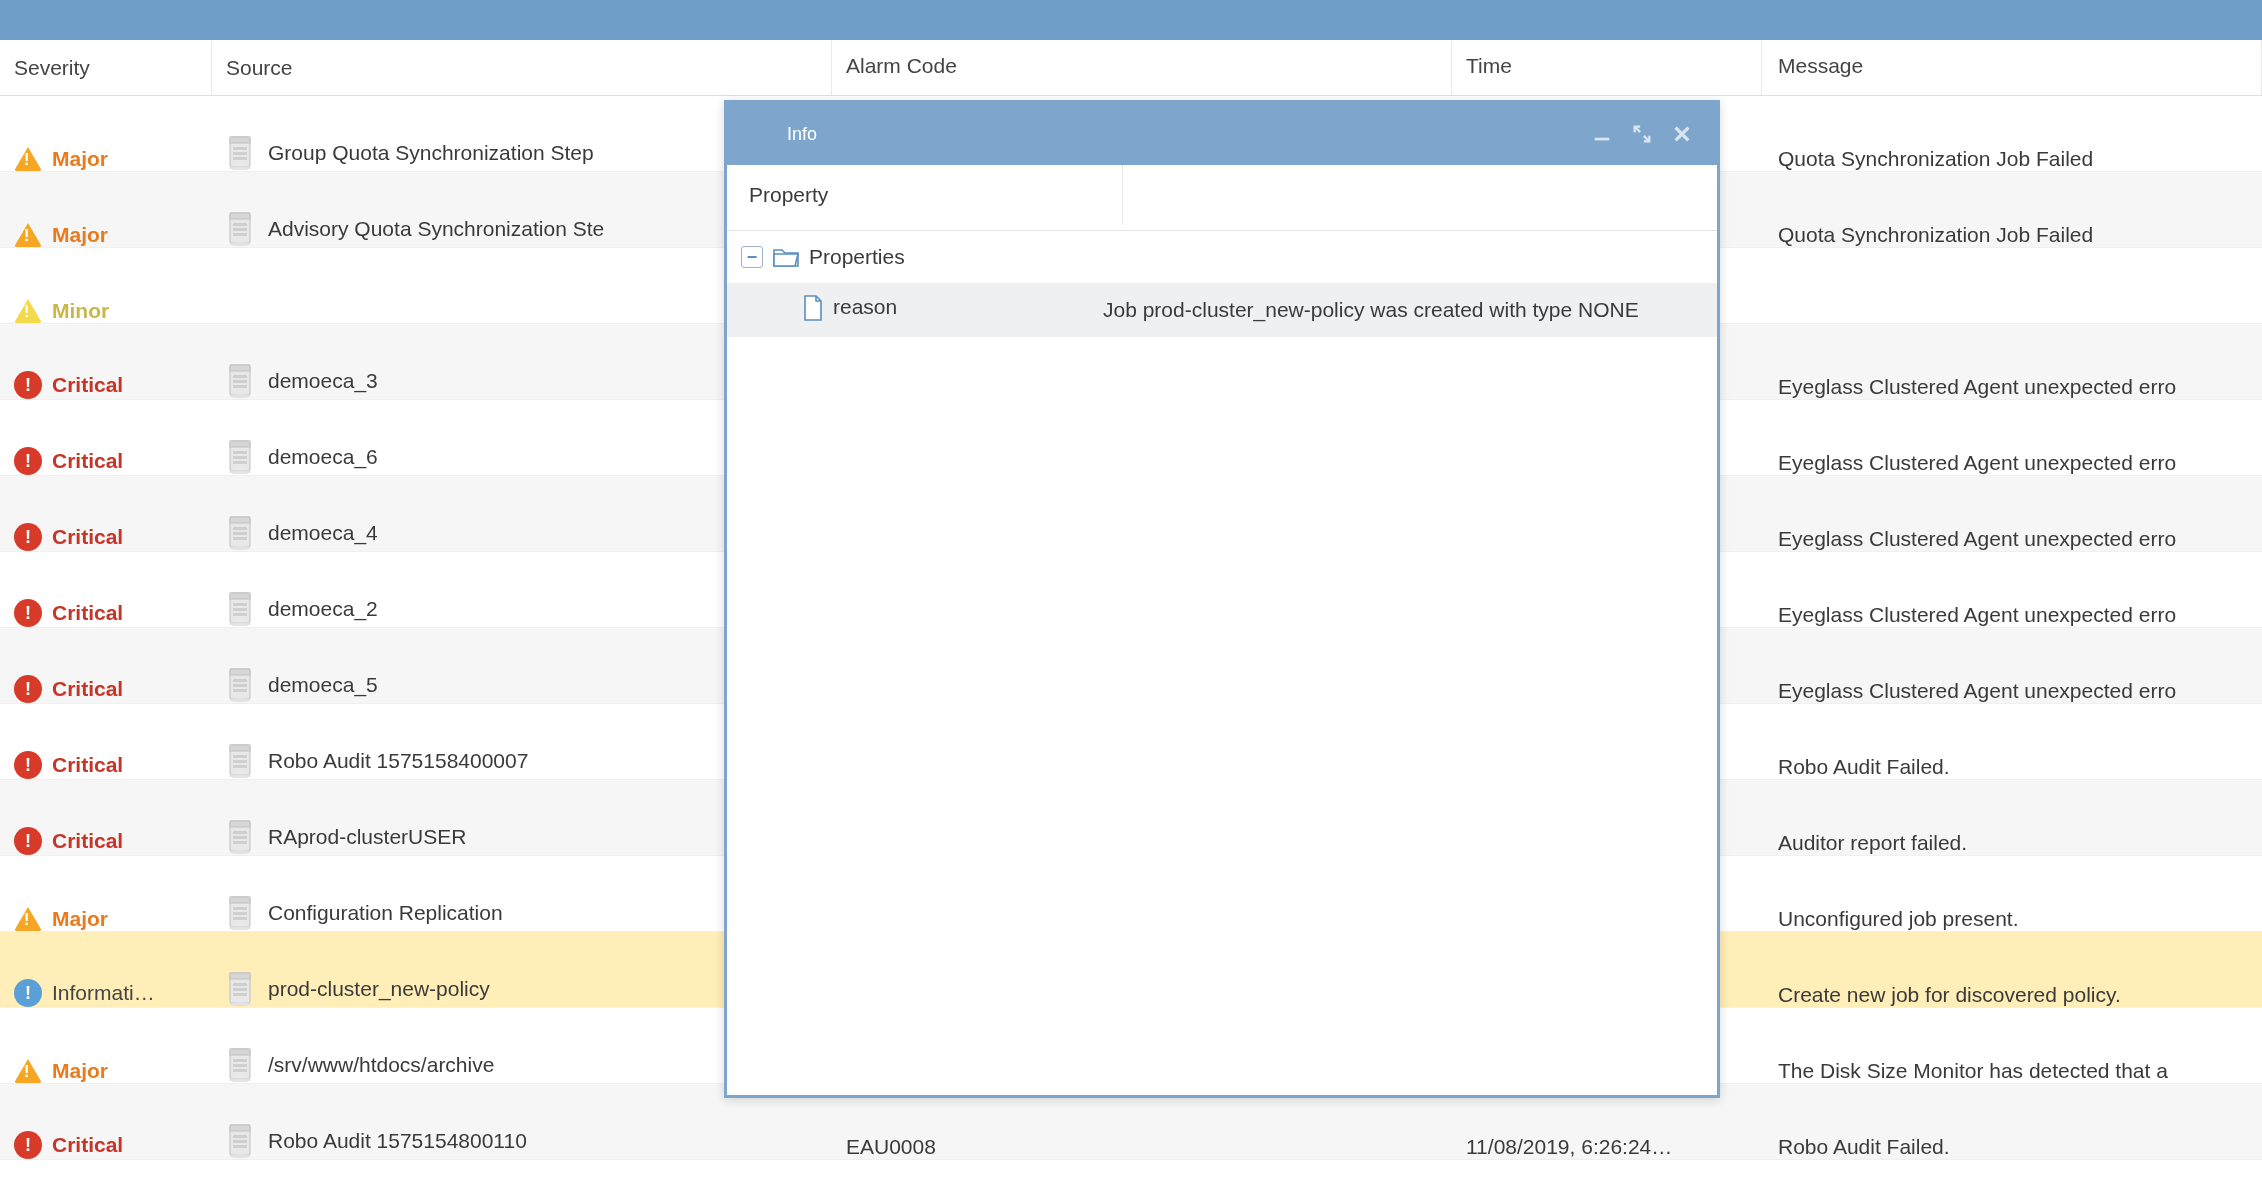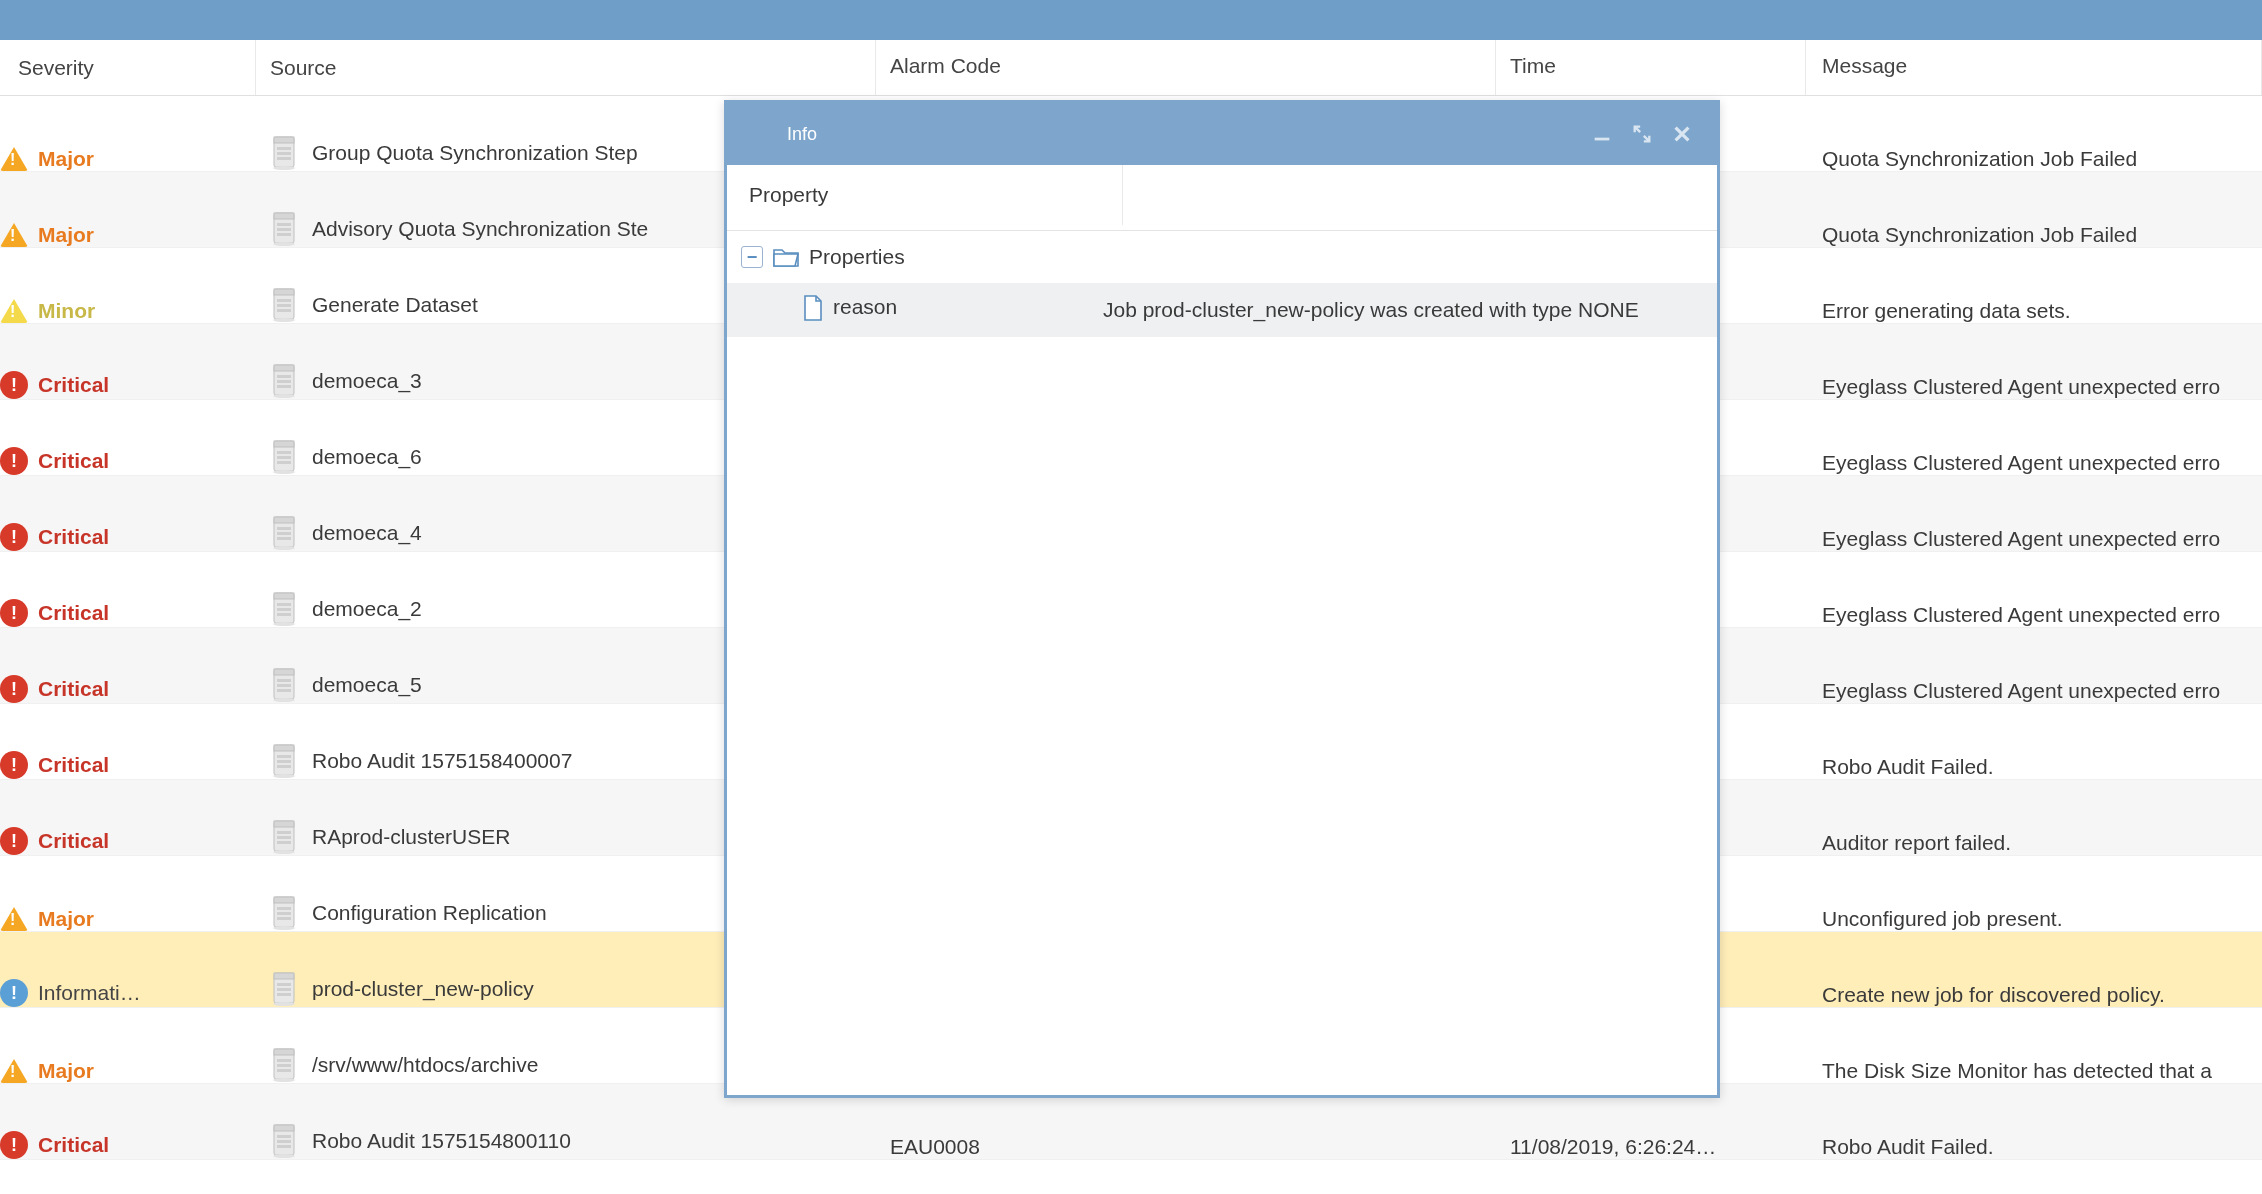--- a/index.html
+++ b/index.html
@@ -35,21 +35,21 @@
 }
 .row {
   display: flex;
   height: 76px;
   align-items: flex-end;
   border-bottom: 1px solid #f0f0f0;
 }
 .row.alt { background: #f6f6f6; }
 .row.selected { background: #ffeeb8; }
 .col { overflow: hidden; white-space: nowrap; text-overflow: ellipsis; }
-.col.sev { width: 256px; display: flex; align-items: center; gap: 10px; }
+.col.sev { width: 212px; padding-left: 14px; display: flex; align-items: center; gap: 10px; }
 .col.src { width: 620px; padding-left: 14px; display: flex; align-items: center; gap: 14px; }
 .col.alarm { width: 620px; padding-left: 14px; }
 .col.time { width: 310px; padding-left: 14px; }
 .col.msg { flex: 1; padding-left: 16px; }
 
 .sev-icon {
   width: 28px; height: 28px; border-radius: 5px;
   display: inline-flex; align-items: center; justify-content: center;
   color: #fff; font-weight: 700; font-size: 18px;
   flex-shrink: 0;
@@ -177,31 +177,20 @@
           <span>Advisory Quota Synchronization Ste</span>
         </div>
         <div class="col alarm"></div>
         <div class="col time"></div>
         <div class="col msg">Quota Synchronization Job Failed</div>
       </div>
       <div class="row">
         <div class="col sev">
           <span class="sev-icon tri-yellow"></span>
           <span class="sev-label minor">Minor</span>
-        </div>
-        <div class="col src">
-          <span class="server-icon"><svg viewBox="0 0 28 36">
-              <rect x="4" y="2" width="20" height="30" rx="2" fill="#e8e8e8" stroke="#bfbfbf"></rect>
-              <rect x="4" y="2" width="20" height="6" fill="#d6d6d6" stroke="#bfbfbf"></rect>
-              <rect x="7" y="12" width="14" height="3" fill="#cfcfcf"></rect>
-              <rect x="7" y="17" width="14" height="3" fill="#cfcfcf"></rect>
-              <rect x="7" y="22" width="14" height="3" fill="#cfcfcf"></rect>
-              <ellipse cx="14" cy="33" rx="11" ry="2" fill="#e2e2e2"></ellipse>
-            </svg></span>
-          <span>Generate Dataset</span>
         </div>
         <div class="col alarm"></div>
         <div class="col time"></div>
         <div class="col msg">Error generating data sets.</div>
       </div>
       <div class="row alt">
         <div class="col sev">
           <span class="sev-icon circ-red">!</span>
           <span class="sev-label critical">Critical</span>
         </div>

